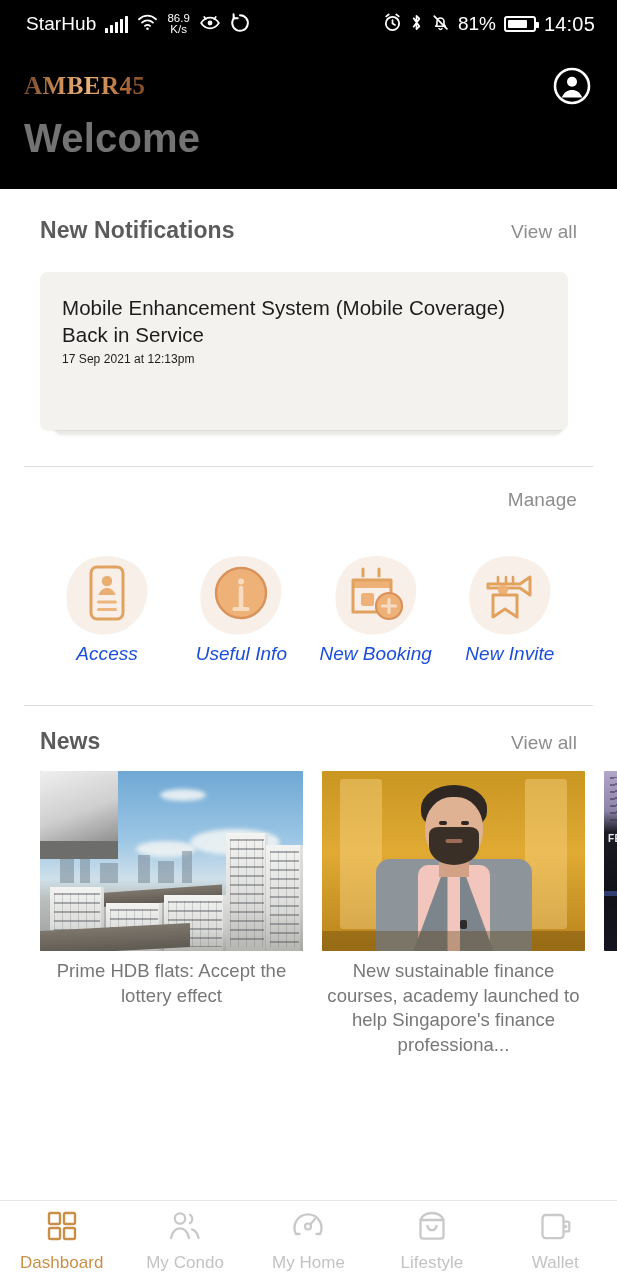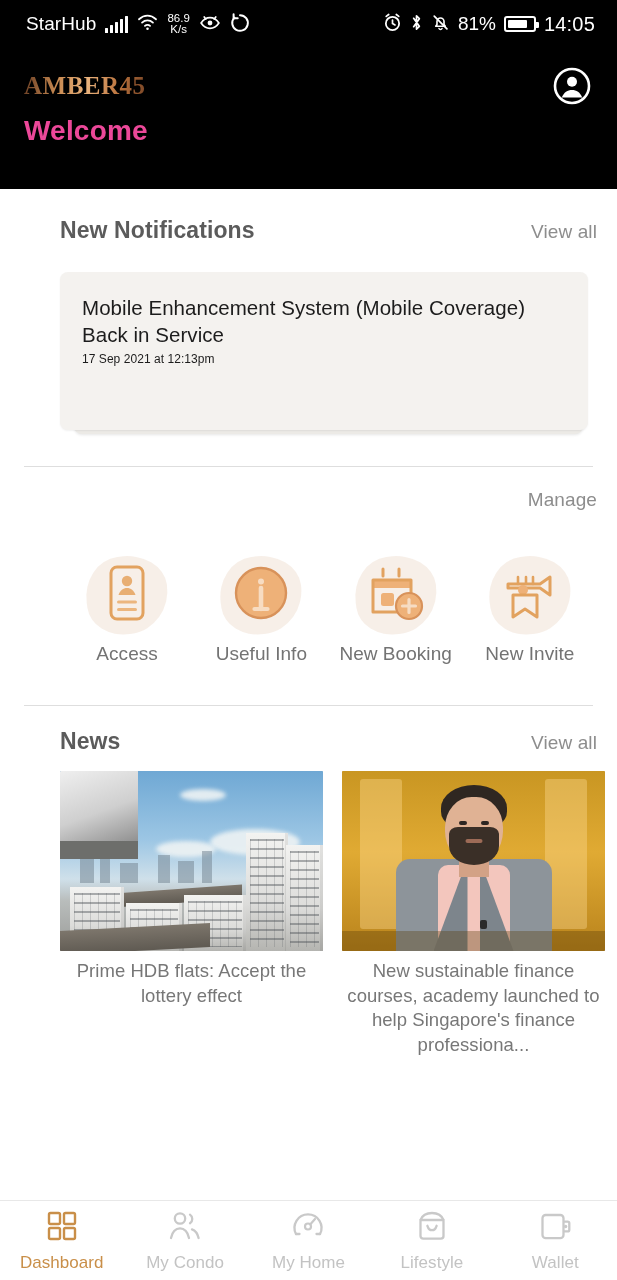--- a/index.html
+++ b/index.html
@@ -120,39 +120,38 @@
     color: transparent;
     -webkit-text-fill-color: transparent;
     white-space: nowrap;
   }
   .account-btn {
     width: 42px; height: 42px;
     display:flex; align-items:center; justify-content:center;
     cursor: pointer;
   }
   .welcome {
-    color: #ec4899;
-    font-size: 28px;
+    color: #737373;
+    font-size: 40px;
     font-weight: 700;
     letter-spacing: 0.2px;
     margin-top: 6px;
     line-height: 1.1;
   }
 
   
   .content {
     flex: 1 1 auto;
     background: #ffffff;
     overflow: hidden;
     position: relative;
   }
 
   .section {
-    padding: 0 20px;
-    margin-left: 40px;
+    padding: 0 40px;
   }
 
   .section-head {
     display:flex;
     align-items: baseline;
     justify-content: space-between;
   }
   .section-title {
     font-size: 23px;
     font-weight: 700;
@@ -245,23 +244,24 @@
     position:absolute;
     width: 82px; height: 78px;
     background: #f6ece4;
     opacity: .85;
     border-radius: 46% 54% 52% 48% / 55% 45% 58% 42%;
     transform: rotate(-8deg);
   }
   .qa-glyph { position: relative; z-index: 2; }
   .qa-label {
     font-size: 19px;
-    color: #737373;
+    color: #1d4ed8;
     margin-top: 2px;
     letter-spacing: 0.05px;
+    font-style: italic;
   }
 
   
   .news-wrap { padding-top: 22px; }
   .news-row {
     display: flex;
     gap: 19px;
     margin-top: 16px;
     width: 100%;
   }

